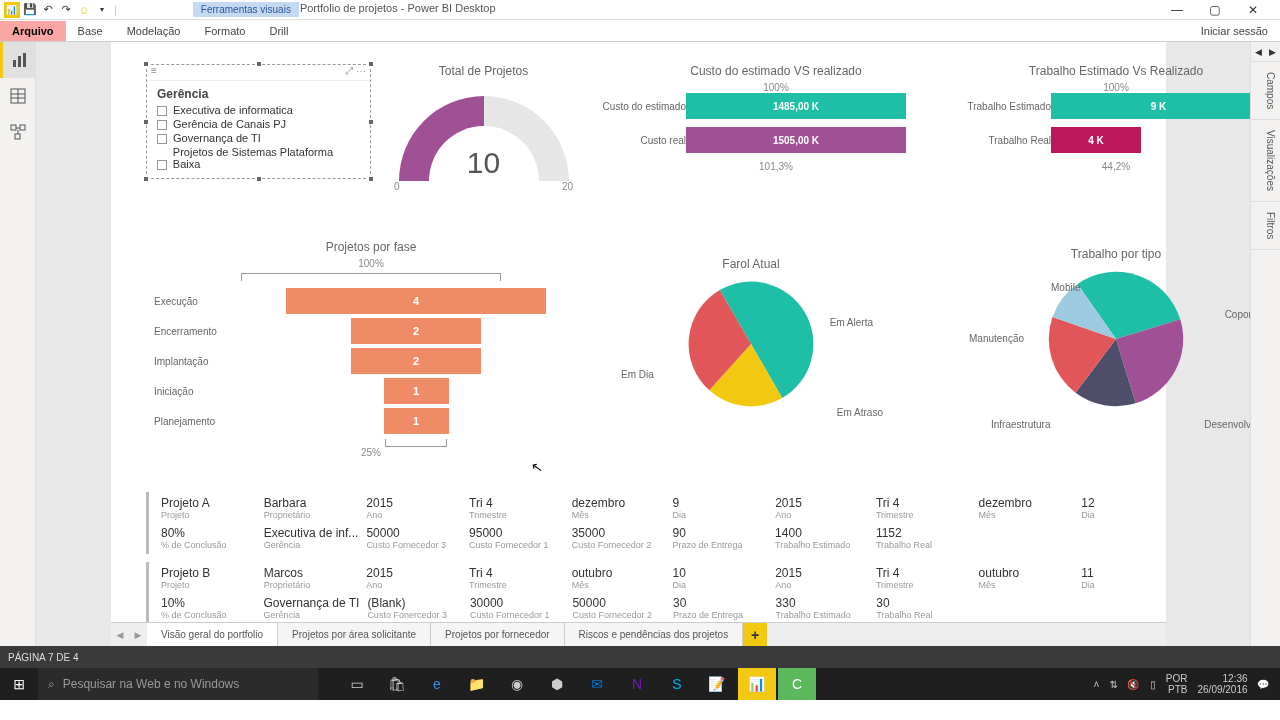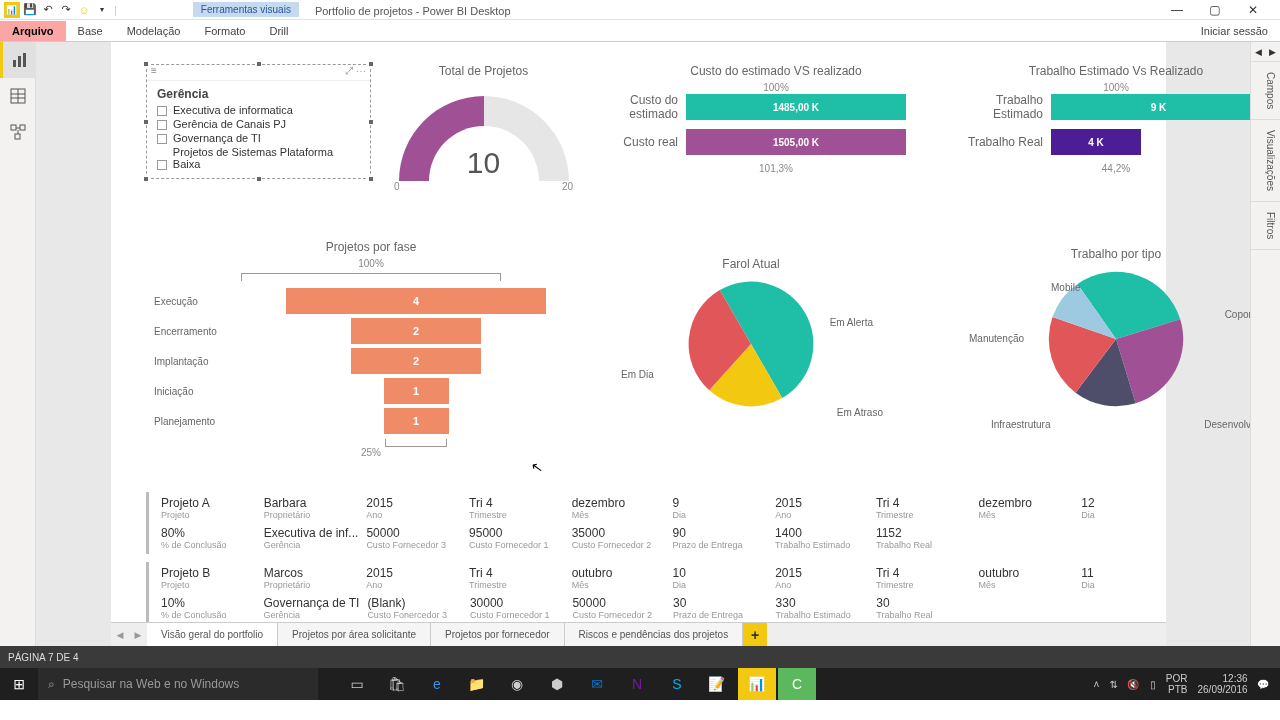--- a/index.html
+++ b/index.html
@@ -1,20 +1,20 @@
 <!DOCTYPE html>
 <html><head>
 <meta charset="utf-8">
 <style>
 *{box-sizing:border-box;margin:0;padding:0;font-family:"Segoe UI",Arial,sans-serif}
 body{width:1280px;height:720px;overflow:hidden;background:#fff;position:relative;font-size:11px;color:#333}
 .titlebar{height:20px;background:#fff;display:flex;align-items:center;border-bottom:1px solid #e0e0e0}
 .qat{display:flex;align-items:center;gap:2px;padding:0 4px}
 .qat-icon{width:16px;height:16px;display:flex;align-items:center;justify-content:center;font-size:11px}
-.title-center{flex:1;display:flex;align-items:flex-end;justify-content:flex-start;gap:16px;padding-left:70px}
+.title-center{flex:1;display:flex;align-items:flex-start;justify-content:flex-start;gap:1px;padding-left:70px}
 .visual-tools{background:#c5d9f1;padding:2px 8px;color:#2a5699;font-size:10px}
 .title-text{font-size:11px;color:#555}
 .win-controls{display:flex;gap:8px;padding:0 12px}
 .win-btn{width:30px;height:18px;display:flex;align-items:center;justify-content:center;font-size:12px}
 .ribbon{height:22px;background:#fff;display:flex;align-items:center;border-bottom:1px solid #ccc}
 .ribbon-tab{padding:4px 12px;font-size:11px;color:#444}
 .ribbon-tab.active{background:#fca5a5;color:#000;font-weight:700}
 .sign-in{margin-left:auto;padding:4px 12px;font-size:11px;color:#444}
 .workspace{display:flex;height:604px}
 .left-rail{width:36px;background:#f3f2f1;border-right:1px solid #ddd;display:flex;flex-direction:column}
@@ -37,21 +37,21 @@
 .viz-title{text-align:center;font-size:12px;color:#666;margin-bottom:4px}
 .viz-sub{text-align:center;font-size:10px;color:#888}
 
 .gauge{left:275px;top:22px;width:195px;height:165px}
 .gauge-arc{width:170px;height:85px;margin:18px auto 0;position:relative;overflow:hidden}
 .gauge-bg{position:absolute;width:170px;height:170px;border-radius:50%;background:conic-gradient(from -90deg,#a05195 0deg 90deg,#e6e6e6 90deg 180deg,transparent 180deg 360deg)}
 .gauge-inner{position:absolute;left:30px;top:30px;width:110px;height:110px;border-radius:50%;background:#fff}
 .gauge-val{position:absolute;left:0;right:0;top:50px;text-align:center;font-size:30px;color:#555;font-weight:300}
 .gauge-labels{display:flex;justify-content:space-between;font-size:10px;color:#888;padding:0 8px}
 .barset-row{display:flex;align-items:center;margin-bottom:8px}
-.barset-label{width:90px;text-align:right;font-size:12px;color:#666;padding-right:8px}
+.barset-label{width:90px;text-align:right;font-size:10px;color:#666;}
 .barset-bar{height:26px;display:flex;align-items:center;justify-content:center;color:#fff;font-size:10px;font-weight:600}
 .barset-footer{text-align:center;font-size:10px;color:#888;margin-top:6px}
 .bs1{left:485px;top:22px;width:360px}
 .bs2{left:850px;top:22px;width:310px}
 
 .funnel{left:35px;top:198px;width:450px;height:245px}
 .funnel-row{display:flex;align-items:center;height:28px;margin-bottom:2px}
 .funnel-label{width:90px;font-size:10px;color:#666;padding-left:8px}
 .funnel-bar-wrap{flex:1;display:flex;justify-content:center}
 .funnel-bar{height:26px;background:#ef8b67;display:flex;align-items:center;justify-content:center;color:#fff;font-size:11px;font-weight:600}
@@ -220,21 +220,21 @@
         <div class="viz-title">Trabalho Estimado Vs  Realizado</div>
         <div class="viz-sub">100%</div>
         <div class="axis"></div>
         <div id="bs2-rows">
             <div class="barset-row">
               <div class="barset-label">Trabalho Estimado</div>
               <div class="barset-bar" style="width:215px;background:#1fbfa7">9 K</div>
             </div>
             <div class="barset-row">
               <div class="barset-label">Trabalho Real</div>
-              <div class="barset-bar" style="width:90px;background:#4c1d95">4 K</div>
+              <div class="barset-bar" style="width:90px;background:#be185d">4 K</div>
             </div>
           </div>
         <div class="barset-footer">44,2%</div>
       </div>
 
       <div class="viz funnel">
         <div class="viz-title">Projetos por fase</div>
         <div class="viz-sub">100%</div>
         <div class="funnel-axis-top"></div>
         <div id="funnel-rows">

